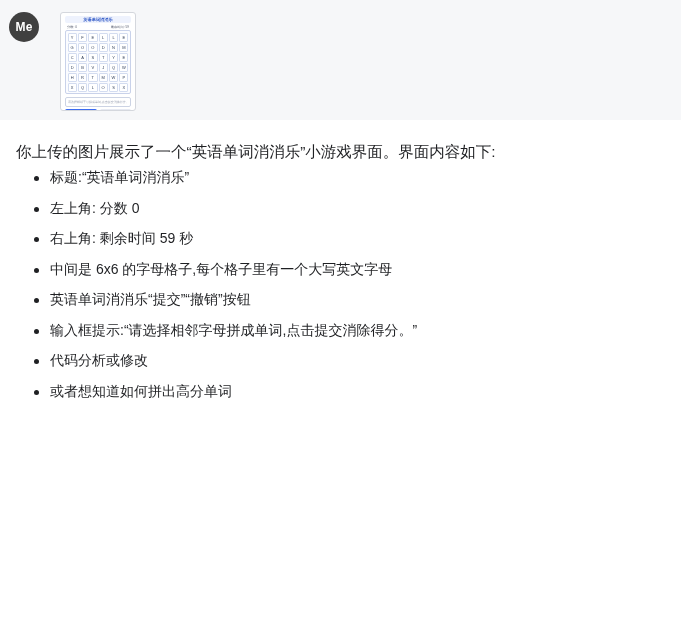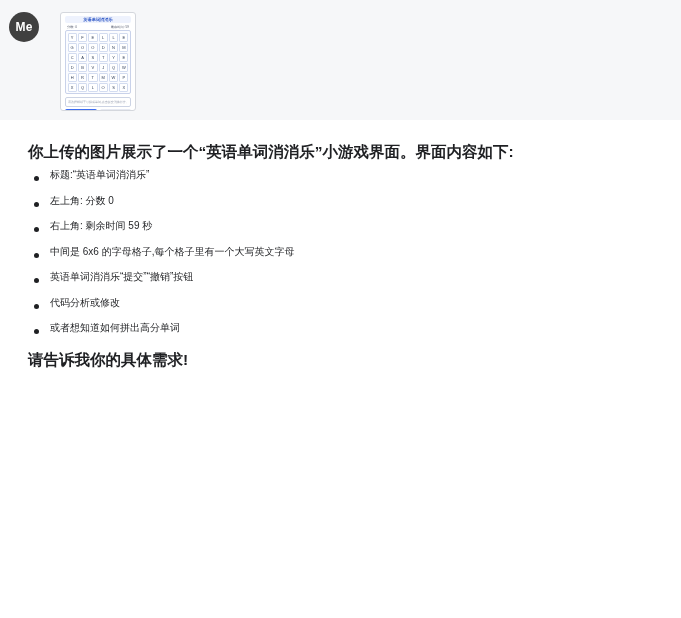--- a/index.html
+++ b/index.html
@@ -126,33 +126,33 @@
   }
 
   
   .response {
     padding: 20px 12px 0 12px;
     font-size: 15.5px;
     line-height: 1.5;
     color: #1f2023;
   }
   .para {
-    margin: 0 0 6px 16px;
-    font-weight: bold;
+    margin: 0 0 6px 4px;
+    font-weight: normal;
     font-size: 15.5px;
   }
   ul.bullets {
     margin: 4px 0 10px 0;
     padding-left: 38px;
     list-style: none;
   }
   ul.bullets li {
     position: relative;
     margin: 0 0 13px 0;
-    font-size: 10px;
+    font-size: 14px;
     line-height: 1.25;
   }
   ul.bullets li::before {
     content: "";
     position: absolute;
     left: -16px;
     top: 7px;
     width: 5px;
     height: 5px;
     border-radius: 50%;
@@ -232,22 +232,22 @@
 
 <div class="response">
   <p class="para">你上传的图片展示了一个“英语单词消消乐”小游戏界面。界面内容如下:</p>
 
   <ul class="bullets">
     <li>标题:“英语单词消消乐”</li>
     <li>左上角: 分数 0</li>
     <li>右上角: 剩余时间 59 秒</li>
     <li>中间是 6x6 的字母格子,每个格子里有一个大写英文字母</li>
     <li>英语单词消消乐“提交”“撤销”按钮</li>
+    <li>输入框提示:“请选择相邻字母拼成单词,点击提交消除得分。”</li>
   </ul>
 
 
   <ul class="bullets">
     <li>代码分析或修改</li>
     <li>或者想知道如何拼出高分单词</li>
   </ul>
 
-  <p class="para">请告诉我你的具体需求!</p>
 </div>
 
 </body></html>

